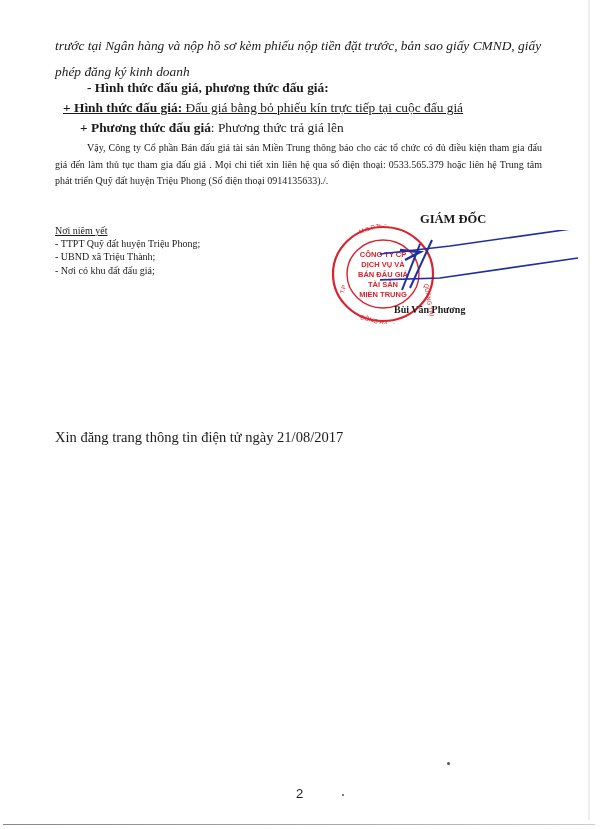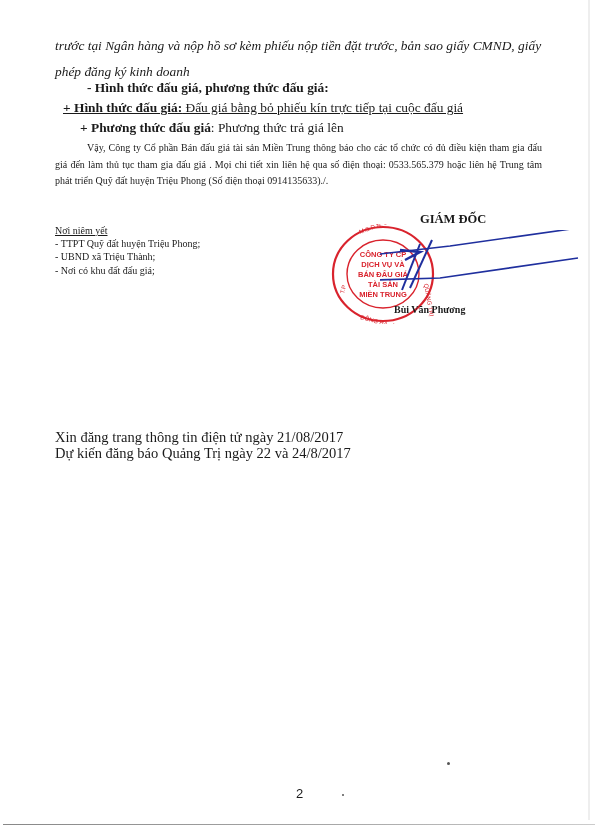--- a/index.html
+++ b/index.html
@@ -79,21 +79,20 @@
     <path d="M40 14 L22 60" fill="none" stroke="#1f2f9e" stroke-width="2"></path>
     <path d="M52 10 L30 58" fill="none" stroke="#1f2f9e" stroke-width="2"></path>
     <path d="M-5 50 L60 48 L198 28" fill="none" stroke="#1f2f9e" stroke-width="1.6"></path>
     <path d="M20 20 L40 22 L25 30" fill="none" stroke="#1f2f9e" stroke-width="2.5"></path>
   </svg>
 
   <div class="sig-name">Bùi Văn Phương</div>
 
   <div class="footer-note">
     <div>Xin đăng trang thông tin điện tử ngày 21/08/2017</div>
-    <div>Dự kiến đăng báo Quảng Trị ngày 22 và 24/8/2017</div>
   </div>
 
   <div class="speck" style="left:447px; top:762px;"></div>
   <div class="speck" style="left:342px; top:794px; width:2px; height:2px;"></div>
 
   <div class="pagenum">2</div>
   <div class="bottom-rule"></div>
 </div>
 
 </body></html>

